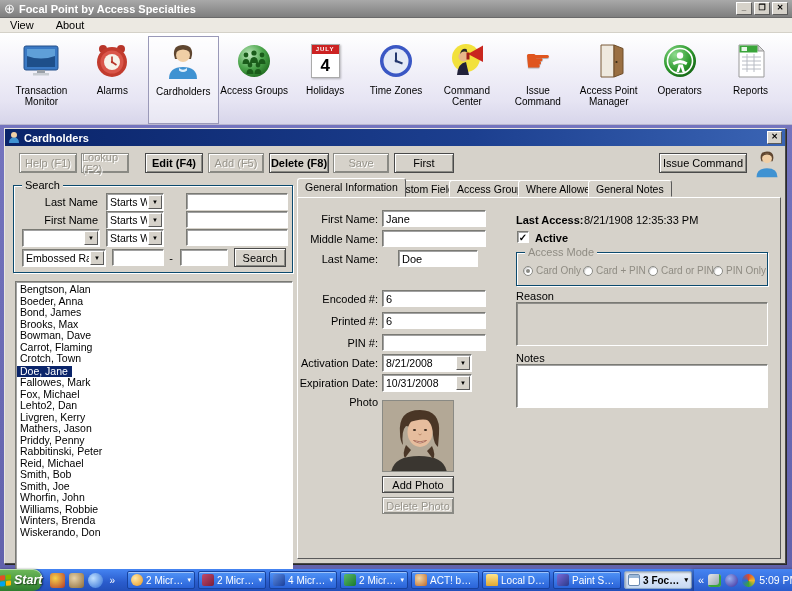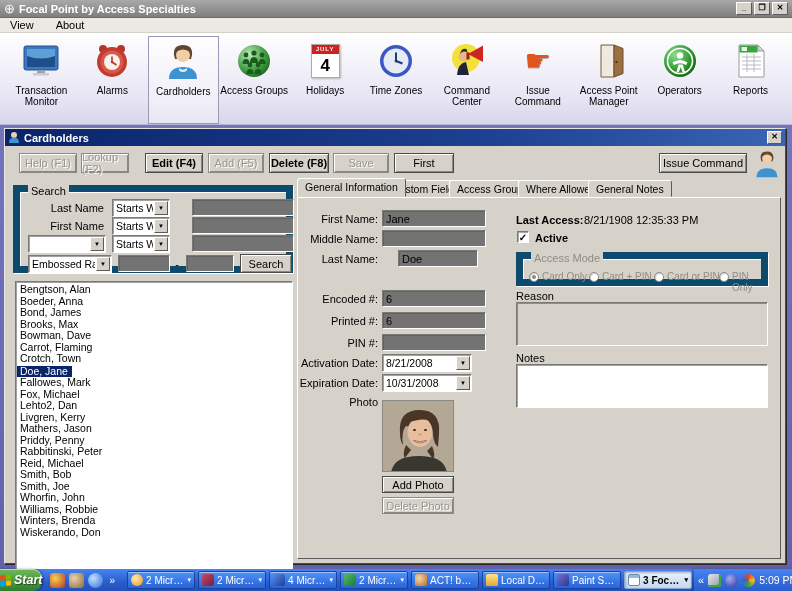--- a/index.html
+++ b/index.html
@@ -41,23 +41,23 @@
     border:1px solid;border-color:#e8e6e0 #4a4a4a #4a4a4a #e8e6e0;box-shadow:1px 1px 0 #2a2a2a}
   .d-title{height:17px;background:linear-gradient(90deg,#0a246a,#1c3f8f 60%,#3a64b4);
     color:#fff;font-weight:700;display:flex;align-items:center;gap:4px;padding:0 3px}
   .d-close{margin-left:auto;width:15px;height:13px;background:#d6d2ca;border:1px solid;
     border-color:#fff #5a5a5a #5a5a5a #fff;color:#000;font-size:8px;line-height:10px;text-align:center;font-weight:700}
   .btn{position:absolute;height:20px;background:#d6d2ca;border:1px solid #4a4a4a;
     box-shadow:inset 1px 1px 0 #ffffff,inset -1px -1px 0 #8a8a84;
     display:flex;align-items:center;justify-content:center;font-size:11px;cursor:default}
   .btn.bold{font-weight:700}
   .btn.disabled{color:#98958c;text-shadow:1px 1px 0 #fff;border-color:#8a8a84}
-  .grp{position:absolute;border:7px solid #0c4a6e;box-shadow:1px 1px 0 #fff,inset 1px 1px 0 #fff}
+  .grp{position:absolute;border:1px solid #0c4a6e;box-shadow:1px 1px 0 #fff,inset 1px 1px 0 #fff}
   .grp-legend{position:absolute;top:-7px;left:8px;background:#d6d2ca;padding:0 3px;font-size:11px}
-  .inp{position:absolute;background:#737373;border:1px solid #7a7a74;border-bottom-color:#fff;border-right-color:#fff;
+  .inp{position:absolute;background:#ffffff;border:1px solid #7a7a74;border-bottom-color:#fff;border-right-color:#fff;
     box-shadow:inset 1px 1px 0 rgba(84,84,84,.55);height:17px;font-size:11px;padding:0 3px;
     font-family:"Liberation Sans",sans-serif;color:#000}
   input.inp{outline:none}
   .combo{position:absolute;height:18px;background:#fff;border:1px solid #7a7a74;border-bottom-color:#fff;border-right-color:#fff;
     box-shadow:inset 1px 1px 0 rgba(84,84,84,.55)}
   .combo .val{position:absolute;left:3px;top:2px;right:16px;font-size:10.5px;white-space:nowrap;overflow:hidden}
   .combo .arrow{position:absolute;right:1px;top:1px;bottom:1px;width:14px;background:#d6d2ca;
     border:1px solid;border-color:#fff #5a5a5a #5a5a5a #fff;font-size:6px;display:flex;align-items:center;justify-content:center}
   .flabel{position:absolute;text-align:right;font-size:11px;white-space:nowrap}
   .lst{position:absolute;left:10px;top:152px;width:278px;height:386px;background:#fff;

